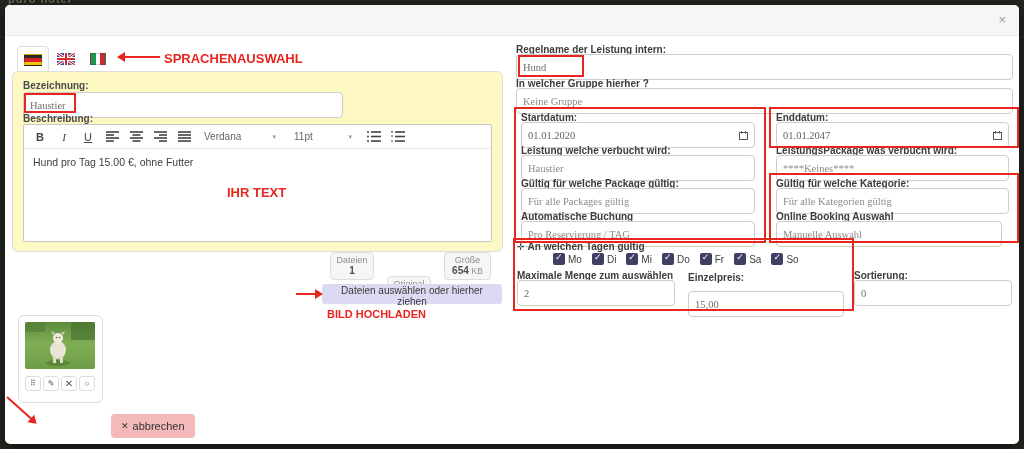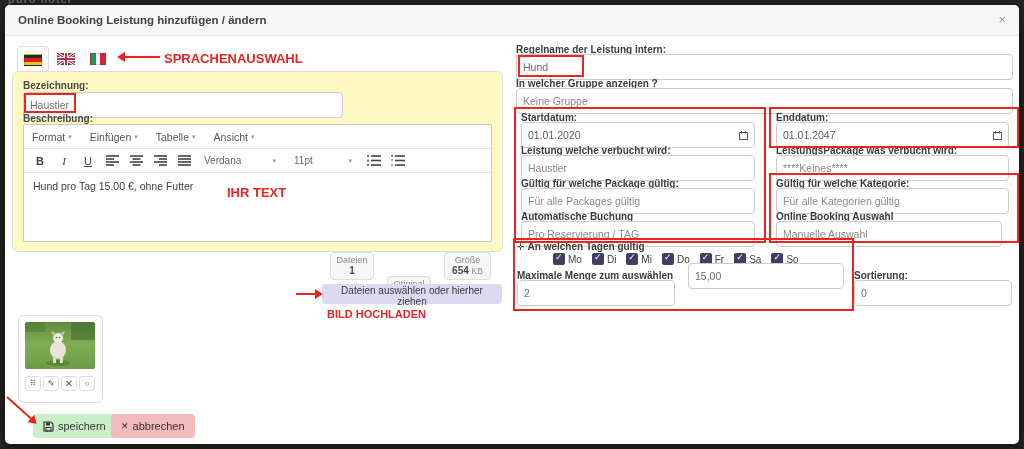--- a/index.html
+++ b/index.html
@@ -20,21 +20,21 @@
     background:#f6f6f6;border-bottom:1px solid #e7e7e7;border-radius:5px 5px 0 0;
   }
   #modal-title{position:absolute;left:13px;top:9px;font-size:11.5px;font-weight:600;color:#424242;}
   #modal-close{position:absolute;right:13px;top:7px;font-size:13px;color:#9a9a9a;cursor:pointer;}
   
   .lbl{position:absolute;font-size:10px;font-weight:700;color:#3c3c3c;white-space:nowrap;}
   .lbl-n{font-weight:600;color:#4a4a4a;}
   .inp,.sel,.dateinp{
     position:absolute;box-sizing:border-box;border:1px solid #ccc;border-radius:4px;
     background:#fff;font-size:10.5px;color:#8a8a8a;padding:12px 6px;display:flex;align-items:center;
-    font-family:Liberation Sans, sans-serif;
+    font-family:Liberation Serif, serif;
   }
   input.inp{color:#6d6d6d;}
   .dateinp{color:#5f5f5f;justify-content:space-between;}
   .redbox{position:absolute;border:2px solid #e8251f;pointer-events:none;z-index:5;}
   .ann{position:absolute;color:#e8251f;font-weight:700;white-space:nowrap;}
   
   .arrow{position:absolute;z-index:6;}
   .arrow .shaft{position:absolute;height:2px;background:#e8251f;top:-1px;}
   .arrow .head-l{position:absolute;left:0;top:-5px;width:0;height:0;border:5px solid transparent;border-left:none;border-right:8px solid #e8251f;}
   .arrow .head-r{position:absolute;right:0;top:-5px;width:0;height:0;border:5px solid transparent;border-right:none;border-left:8px solid #e8251f;}
@@ -82,21 +82,20 @@
   svg{display:block;}
 </style>
 </head>
 <body>
 
 <div class="backdrop-brand">puro hotel</div>
 
 <div id="modal">
 
   <div id="modal-header">
-    <div id="modal-title">Online Booking Leistung hinzufügen / ändern</div>
     <div id="modal-close">×</div>
   </div>
 
   <div class="lang-tab active" style="left:12px;top:41px;width:30px;height:25px;">
     <span class="flag flag-de"></span>
   </div>
   <div class="lang-tab" style="left:50px;top:46px;width:21px;height:15px;">
     <svg width="18" height="12" viewBox="0 0 18 12">
       <rect width="18" height="12" fill="#33549c"></rect>
       <path d="M0 0 L18 12 M18 0 L0 12" stroke="#fff" stroke-width="3"></path>
@@ -116,38 +115,20 @@
   <div class="ann" style="left:159px;top:46px;font-size:13px;">SPRACHENAUSWAHL</div>
 
   <div id="left-card">
     <div class="lbl lbl-n" style="left:10px;top:8px;">Bezeichnung:</div>
     <input class="inp" style="left: 10px; top: 20px; width: 320px; height: 18px;" value="Haustier">
     <div class="redbox" style="left:11px;top:21px;width:48px;height:16px;"></div>
 
     <div class="lbl lbl-n" style="left:10px;top:41px;">Beschreibung:</div>
 
     <div id="editor">
-      <div class="tbar">
-        <span class="menu-item">
-            <span>Format</span>
-            <span class="caret">▾</span>
-          </span>
-        <span class="menu-item">
-            <span>Einfügen</span>
-            <span class="caret">▾</span>
-          </span>
-        <span class="menu-item">
-            <span>Tabelle</span>
-            <span class="caret">▾</span>
-          </span>
-        <span class="menu-item">
-            <span>Ansicht</span>
-            <span class="caret">▾</span>
-          </span>
-      </div>
       <div class="tbar">
         <span class="tb-btn tb-b">B</span>
         <span class="tb-btn tb-i">I</span>
         <span class="tb-btn tb-u">U</span>
         <span class="tb-btn">
           <svg width="13" height="11" viewBox="0 0 13 11">
               <g stroke="#444" stroke-width="1.6">
                 <line x1="0" y1="1" x2="13" y2="1"></line>
                 <line x1="0" y1="4" x2="8" y2="4"></line>
                 <line x1="0" y1="7" x2="13" y2="7"></line>
@@ -273,38 +254,30 @@
     <button class="thumb-btn" style="left:24px;">✎</button>
     <button class="thumb-btn" style="left:42px;font-size:10px;">✕</button>
     <button class="thumb-btn" style="left:60px;">○</button>
   </div>
 
   <div class="arrow" style="left:2px;top:392px;width:40px;transform:rotate(42deg);transform-origin:left center;">
     <span class="shaft" style="left:0;right:7px;"></span>
       <span class="head-r"></span>
   </div>
 
-  <button class="btm-btn" id="save-btn">
-    <svg width="11" height="11" viewBox="0 0 11 11">
-      <path d="M1 1 H8 L10 3 V10 H1 Z" fill="none" stroke="#333" stroke-width="1.2"></path>
-      <rect x="3" y="1.5" width="4" height="3" fill="#333"></rect>
-      <rect x="3" y="6.5" width="5" height="3.5" fill="none" stroke="#333" stroke-width="1"></rect>
-    </svg>
-    <span>speichern</span>
-  </button>
   <button class="btm-btn" id="cancel-btn">
     <span style="font-size:9px;">✕</span>
     <span>abbrechen</span>
   </button>
 
   <div class="lbl" style="left:511px;top:39px;">Regelname der Leistung intern:</div>
   <input class="inp" style="left: 511px; top: 49px; width: 497px; height: 19px;" value="Hund">
   <div class="redbox" style="left:513px;top:50px;width:62px;height:18px;"></div>
 
-  <div class="lbl" style="left:511px;top:73px;">In welcher Gruppe anzeigen ?</div>
+  <div class="lbl" style="left:511px;top:73px;">In welcher Gruppe hierher ?</div>
   <div class="sel" style="left:511px;top:83px;width:497px;height:20px;">Keine Gruppe</div>
 
   <div class="redbox" style="left:509px;top:102px;width:248px;height:132px;"></div>
   <div class="redbox" style="left:764px;top:102px;width:246px;height:37px;"></div>
   <div class="redbox" style="left:764px;top:168px;width:246px;height:66px;"></div>
   <div class="redbox" style="left:508px;top:233px;width:337px;height:69px;"></div>
 
   <div class="lbl" style="left:516px;top:107px;">Startdatum:</div>
   <div class="dateinp" style="left:516px;top:117px;width:234px;height:19px;">
     <span>01.01.2020</span>
@@ -370,17 +343,17 @@
       </span>
     <span class="day">
         <span class="cb"></span>
         <span>So</span>
       </span>
   </div>
 
   <div class="lbl" style="left:512px;top:265px;">Maximale Menge zum auswählen</div>
   <input class="inp" style="left: 512px; top: 275px; width: 158px; height: 21px;" value="2">
   <div class="lbl" style="left:683px;top:267px;">Einzelpreis:</div>
-  <input class="inp" style="left: 683px; top: 258px; width: 156px; height: 21px;" value="15,00">
+  <input class="inp" style="left: 683px; top: 286px; width: 156px; height: 21px;" value="15,00">
   <div class="lbl" style="left:849px;top:265px;">Sortierung:</div>
   <input class="inp" style="left: 849px; top: 275px; width: 158px; height: 21px;" value="0">
 
 </div>
 
 </body></html>

